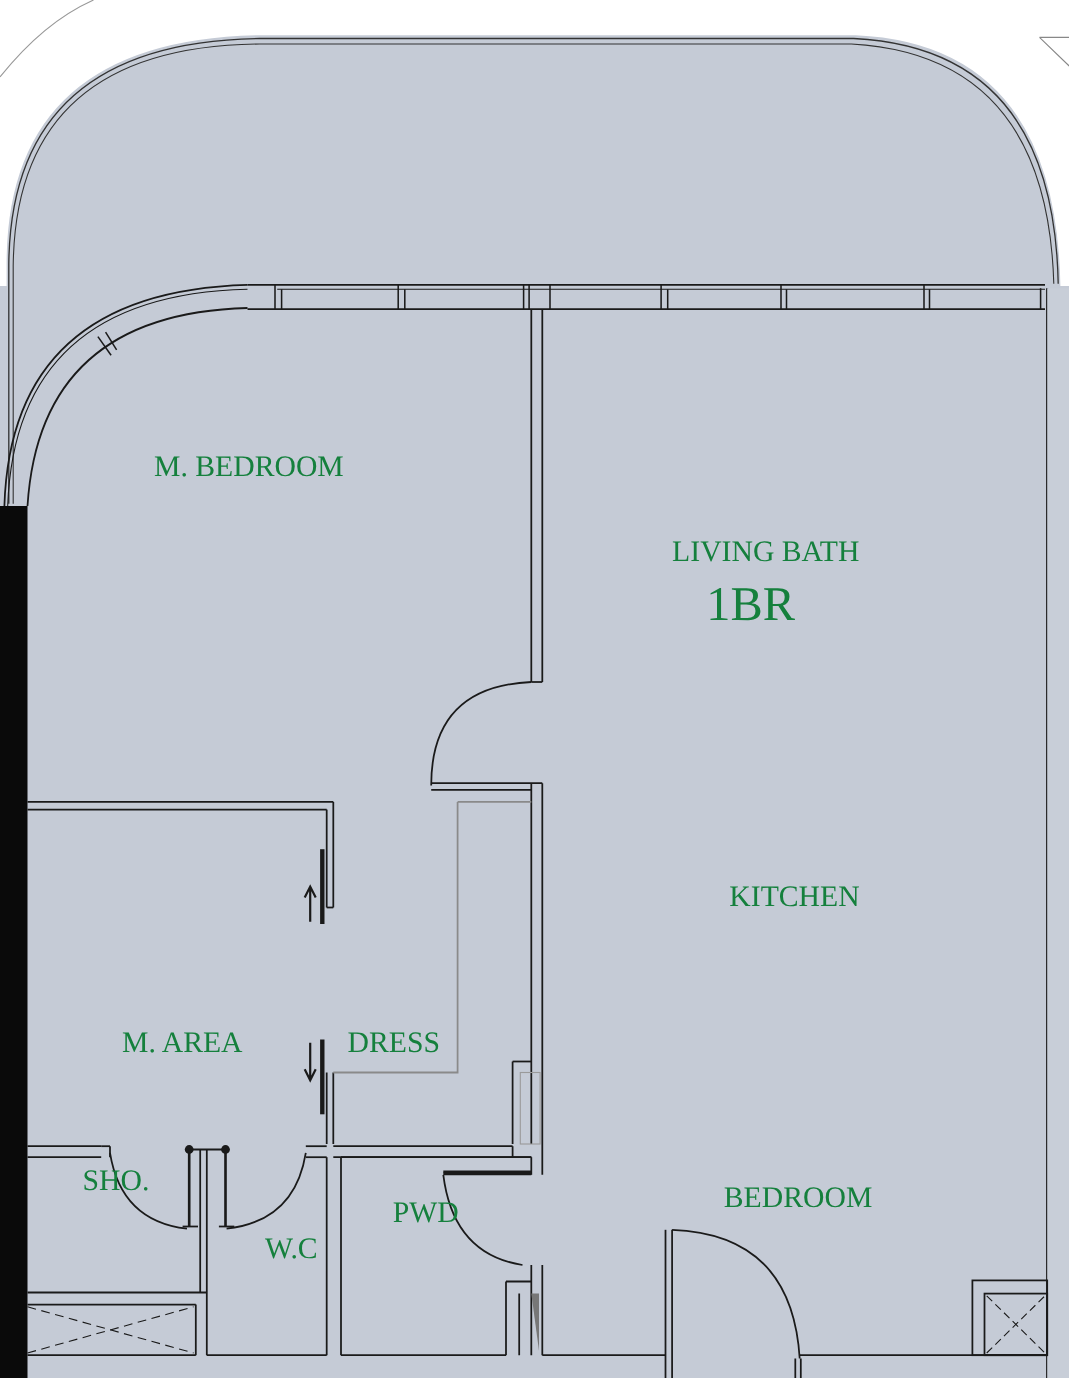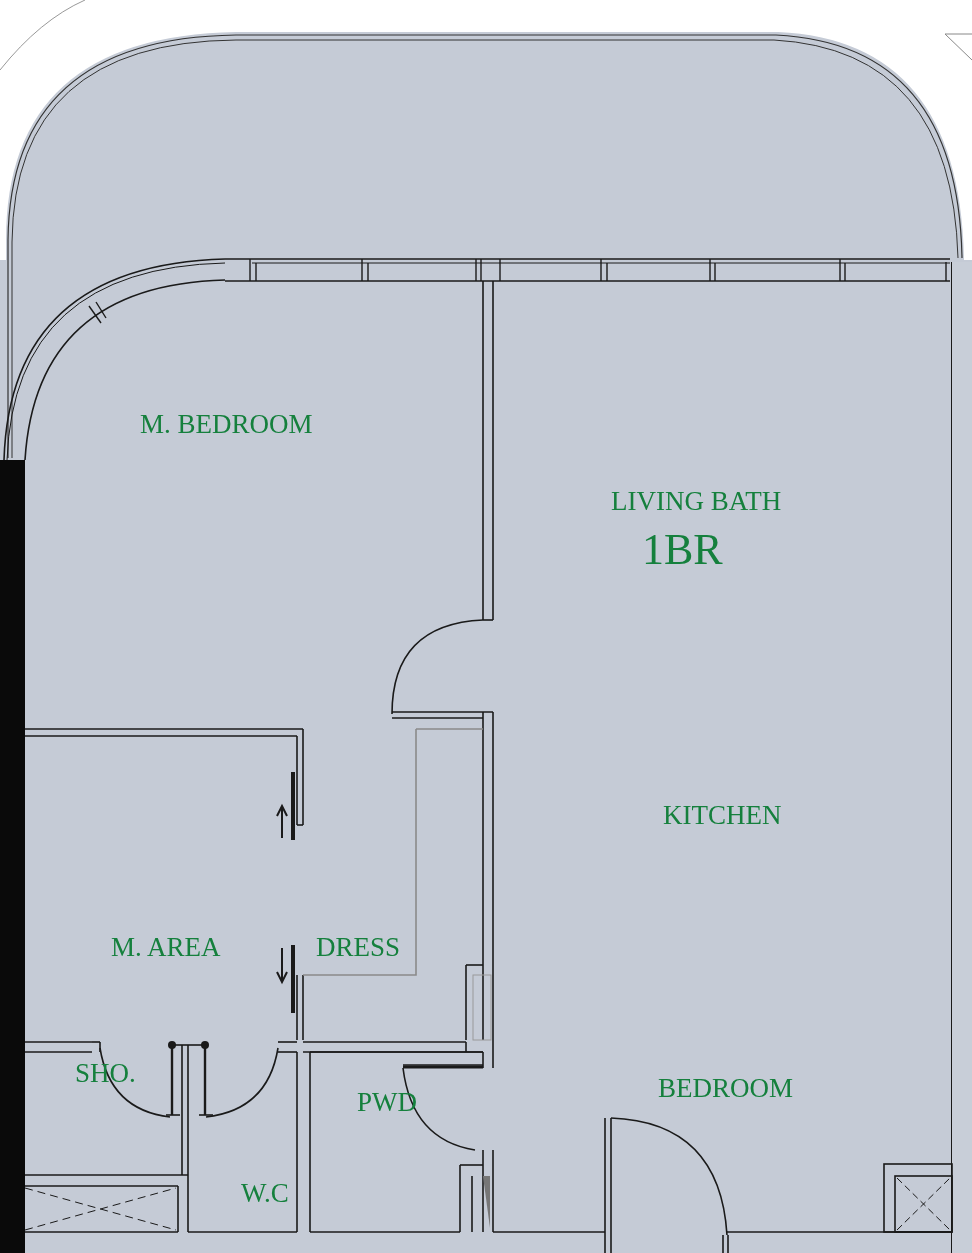--- a/index.html
+++ b/index.html
@@ -157,14 +157,14 @@
 </svg>
 
 <div class="lbl room" style="left:140px;top:411px;">M. BEDROOM</div>
 <div class="lbl room" style="left:611px;top:488px;">LIVING BATH</div>
 <div class="lbl big" style="left:642px;top:528px;">1BR</div>
 <div class="lbl room" style="left:663px;top:802px;">KITCHEN</div>
 <div class="lbl room" style="left:111px;top:934px;">M. AREA</div>
 <div class="lbl room" style="left:303px;top:934px;margin-left:13px;">DRESS</div>
 <div class="lbl room" style="left:658px;top:1075px;">BEDROOM</div>
 <div class="lbl room" style="left:75px;top:1060px;">SHO.</div>
-<div class="lbl room" style="left:241px;top:1180px;">W.C</div>
+<div class="lbl room" style="left:241px;top:1122px;">W.C</div>
 <div class="lbl room" style="left:357px;top:1089px;">PWD</div>
 
 </body></html>

